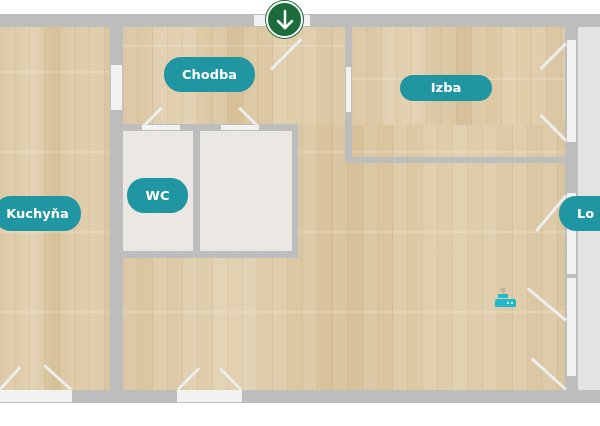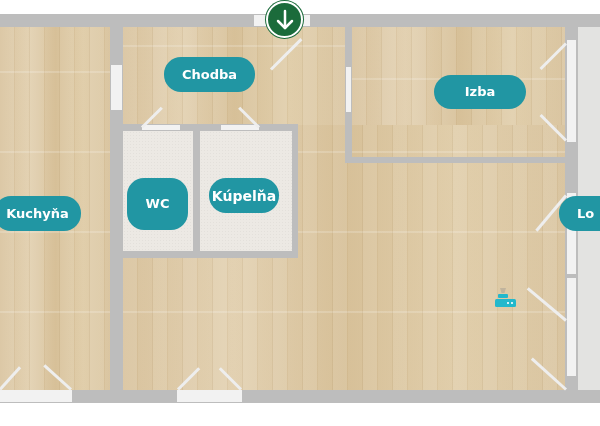--- a/index.html
+++ b/index.html
@@ -101,28 +101,25 @@
   <div class="door-leaf" style="left:71px;top:388px;width:36px;transform:rotate(-138deg);"></div>
   <div class="door-leaf" style="left:178px;top:388px;width:30px;transform:rotate(-45deg);"></div>
   <div class="door-leaf" style="left:241px;top:388px;width:30px;transform:rotate(-135deg);"></div>
 
   <div class="label" style="left:-6px;top:196px;width:87px;height:35px;">
     <span>Kuchyňa</span>
   </div>
   <div class="label" style="left:164px;top:57px;width:91px;height:35px;">
     <span>Chodba</span>
   </div>
-  <div class="label" style="left:434px;top:75px;width:92px;height:34px;">
+  <div class="label" style="left:400px;top:75px;width:92px;height:26px;">
     <span>Izba</span>
   </div>
-  <div class="label" style="left:127px;top:178px;width:61px;height:52px;">
+  <div class="label" style="left:127px;top:178px;width:61px;height:35px;">
     <span>WC</span>
-  </div>
-  <div class="label" style="left:209px;top:178px;width:70px;height:35px;font-size:14px;">
-    <span>Kúpelňa</span>
   </div>
   <div class="label" style="left:559px;top:196px;width:60px;height:35px;justify-content:flex-start;padding-left:18px;">
     <span>Lo</span>
   </div>
 
   <div class="entrance">
     <svg width="24" height="24" viewBox="0 0 24 24">
       <line x1="12" y1="3" x2="12" y2="20" stroke="#ffffff" stroke-width="2.5" stroke-linecap="round"></line>
       <polyline points="5,13 12,20 19,13" fill="none" stroke="#ffffff" stroke-width="2.5" stroke-linecap="round" stroke-linejoin="round"></polyline>
     </svg>

